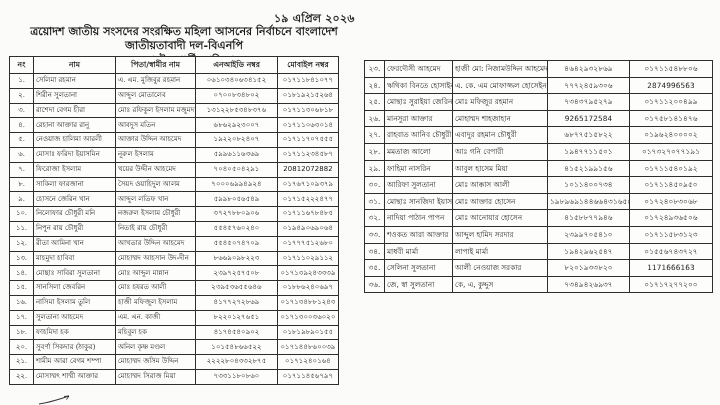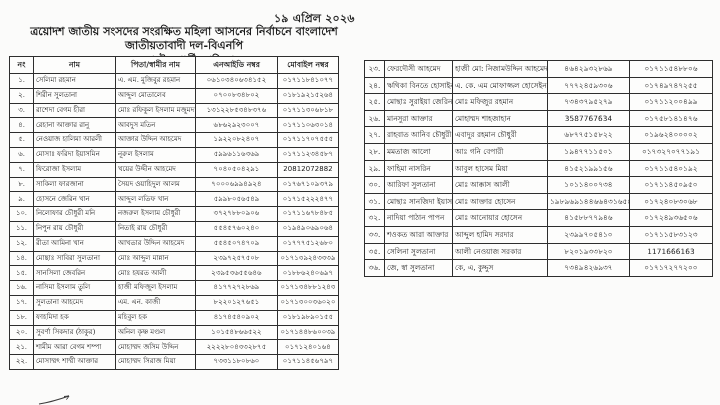--- a/index.html
+++ b/index.html
@@ -157,20 +157,27 @@
         <td class="c-mob">০১৯৪৯০৬৯০৬৪</td>
       </tr>
       <tr>
         <td class="c-no">১২.</td>
         <td class="c-name">রীতা আমিনা খান</td>
         <td class="c-father">আখতার উদ্দিন আহমেদ</td>
         <td class="c-nid">৫৫৪৫০৭৪৭০৯</td>
         <td class="c-mob">০১৭৭৭৫১২৬৮০</td>
       </tr>
       <tr>
+        <td class="c-no">১৩.</td>
+        <td class="c-name">মাহমুদা হাবিবা</td>
+        <td class="c-father">মোহাম্মদ আহসান উদ-দীন</td>
+        <td class="c-nid">৮৬৬৯০৯৮২২৩</td>
+        <td class="c-mob">০১৭১১০২৯১১২</td>
+      </tr>
+      <tr>
         <td class="c-no">১৪.</td>
         <td class="c-name">মোছাঃ সাবিরা সুলতানা</td>
         <td class="c-father">মোঃ আব্দুল মান্নান</td>
         <td class="c-nid">২৩৯৭২৫৭৫০৮</td>
         <td class="c-mob">০১৭১৩৯২৪৩৩৩৯</td>
       </tr>
       <tr>
         <td class="c-no">১৫.</td>
         <td class="c-name">সানসিলা জেবরিন</td>
         <td class="c-father">মোঃ হযরত আলী</td>
@@ -236,34 +243,34 @@
         <td class="c-name">ফেরদৌসী আহমেদ</td>
         <td class="c-father">হাজী মো: নিজামউদ্দিন আহমেদ</td>
         <td class="c-nid">৪৬৪২৯৩২৮৬৯</td>
         <td class="c-mob">০১৭১১৫৪৮৮০৬</td>
       </tr>
       <tr>
         <td class="c-no">২৪.</td>
         <td class="c-name">ঋথিকা বিনতে হোসাইন</td>
         <td class="c-father">এ. কে. এম মোফাজ্জল হোসেইন</td>
         <td class="c-nid">৭৭৭২৪৫৯৩০৬</td>
-        <td class="c-mob">০১৭৪৯৭৪৭২৫৫</td>
+        <td class="c-mob">2874996563</td>
       </tr>
       <tr>
         <td class="c-no">২৫.</td>
         <td class="c-name">মোছাঃ সুরাইয়া জেরিন</td>
         <td class="c-father">মোঃ মফিজুর রহমান</td>
         <td class="c-nid">৭৩৪৩৭৯৫২৭৯</td>
         <td class="c-mob">০১৭১১২০০৪৯৯</td>
       </tr>
       <tr>
         <td class="c-no">২৬.</td>
         <td class="c-name">মানসুরা আক্তার</td>
         <td class="c-father">মোহাম্মদ শাহজাহান</td>
-        <td class="c-nid">3587767634</td>
+        <td class="c-nid">9265172584</td>
         <td class="c-mob">০১৭৫৮১৪১৪৭৬</td>
       </tr>
       <tr>
         <td class="c-no">২৭.</td>
         <td class="c-name">রাহবাত আনিব চৌধুরী</td>
         <td class="c-father">এবাদুর রহমান চৌধুরী</td>
         <td class="c-nid">৬৮৭৭৫১৫৮২২</td>
         <td class="c-mob">০১৯৬২৪০০০০২</td>
       </tr>
       <tr>
@@ -302,20 +309,27 @@
         <td class="c-mob">০১৭২৪৯৩৬৫০৬</td>
       </tr>
       <tr>
         <td class="c-no">৩৩.</td>
         <td class="c-name">শওকত আরা আক্তার</td>
         <td class="c-father">আব্দুল হামিদ সরদার</td>
         <td class="c-nid">২৩৯৯৭০৫৪১০</td>
         <td class="c-mob">০১৭১১৫৮৩১২৩</td>
       </tr>
       <tr>
+        <td class="c-no">৩৪.</td>
+        <td class="c-name">মাধবী মার্মা</td>
+        <td class="c-father">লাপাই মার্মা</td>
+        <td class="c-nid">১৯৪২৯৬২৫৪৭</td>
+        <td class="c-mob">০১৫৫৬৭৪৩৭২৭</td>
+      </tr>
+      <tr>
         <td class="c-no">৩৫.</td>
         <td class="c-name">সেলিনা সুলতানা</td>
         <td class="c-father">আলী নেওয়াজ সরকার</td>
         <td class="c-nid">৮২০১৯৩৩৮২০</td>
         <td class="c-mob">1171666163</td>
       </tr>
       <tr>
         <td class="c-no">৩৬.</td>
         <td class="c-name">জে, স্বা সুলতানা</td>
         <td class="c-father">কে, এ, কুদ্দুস</td>

